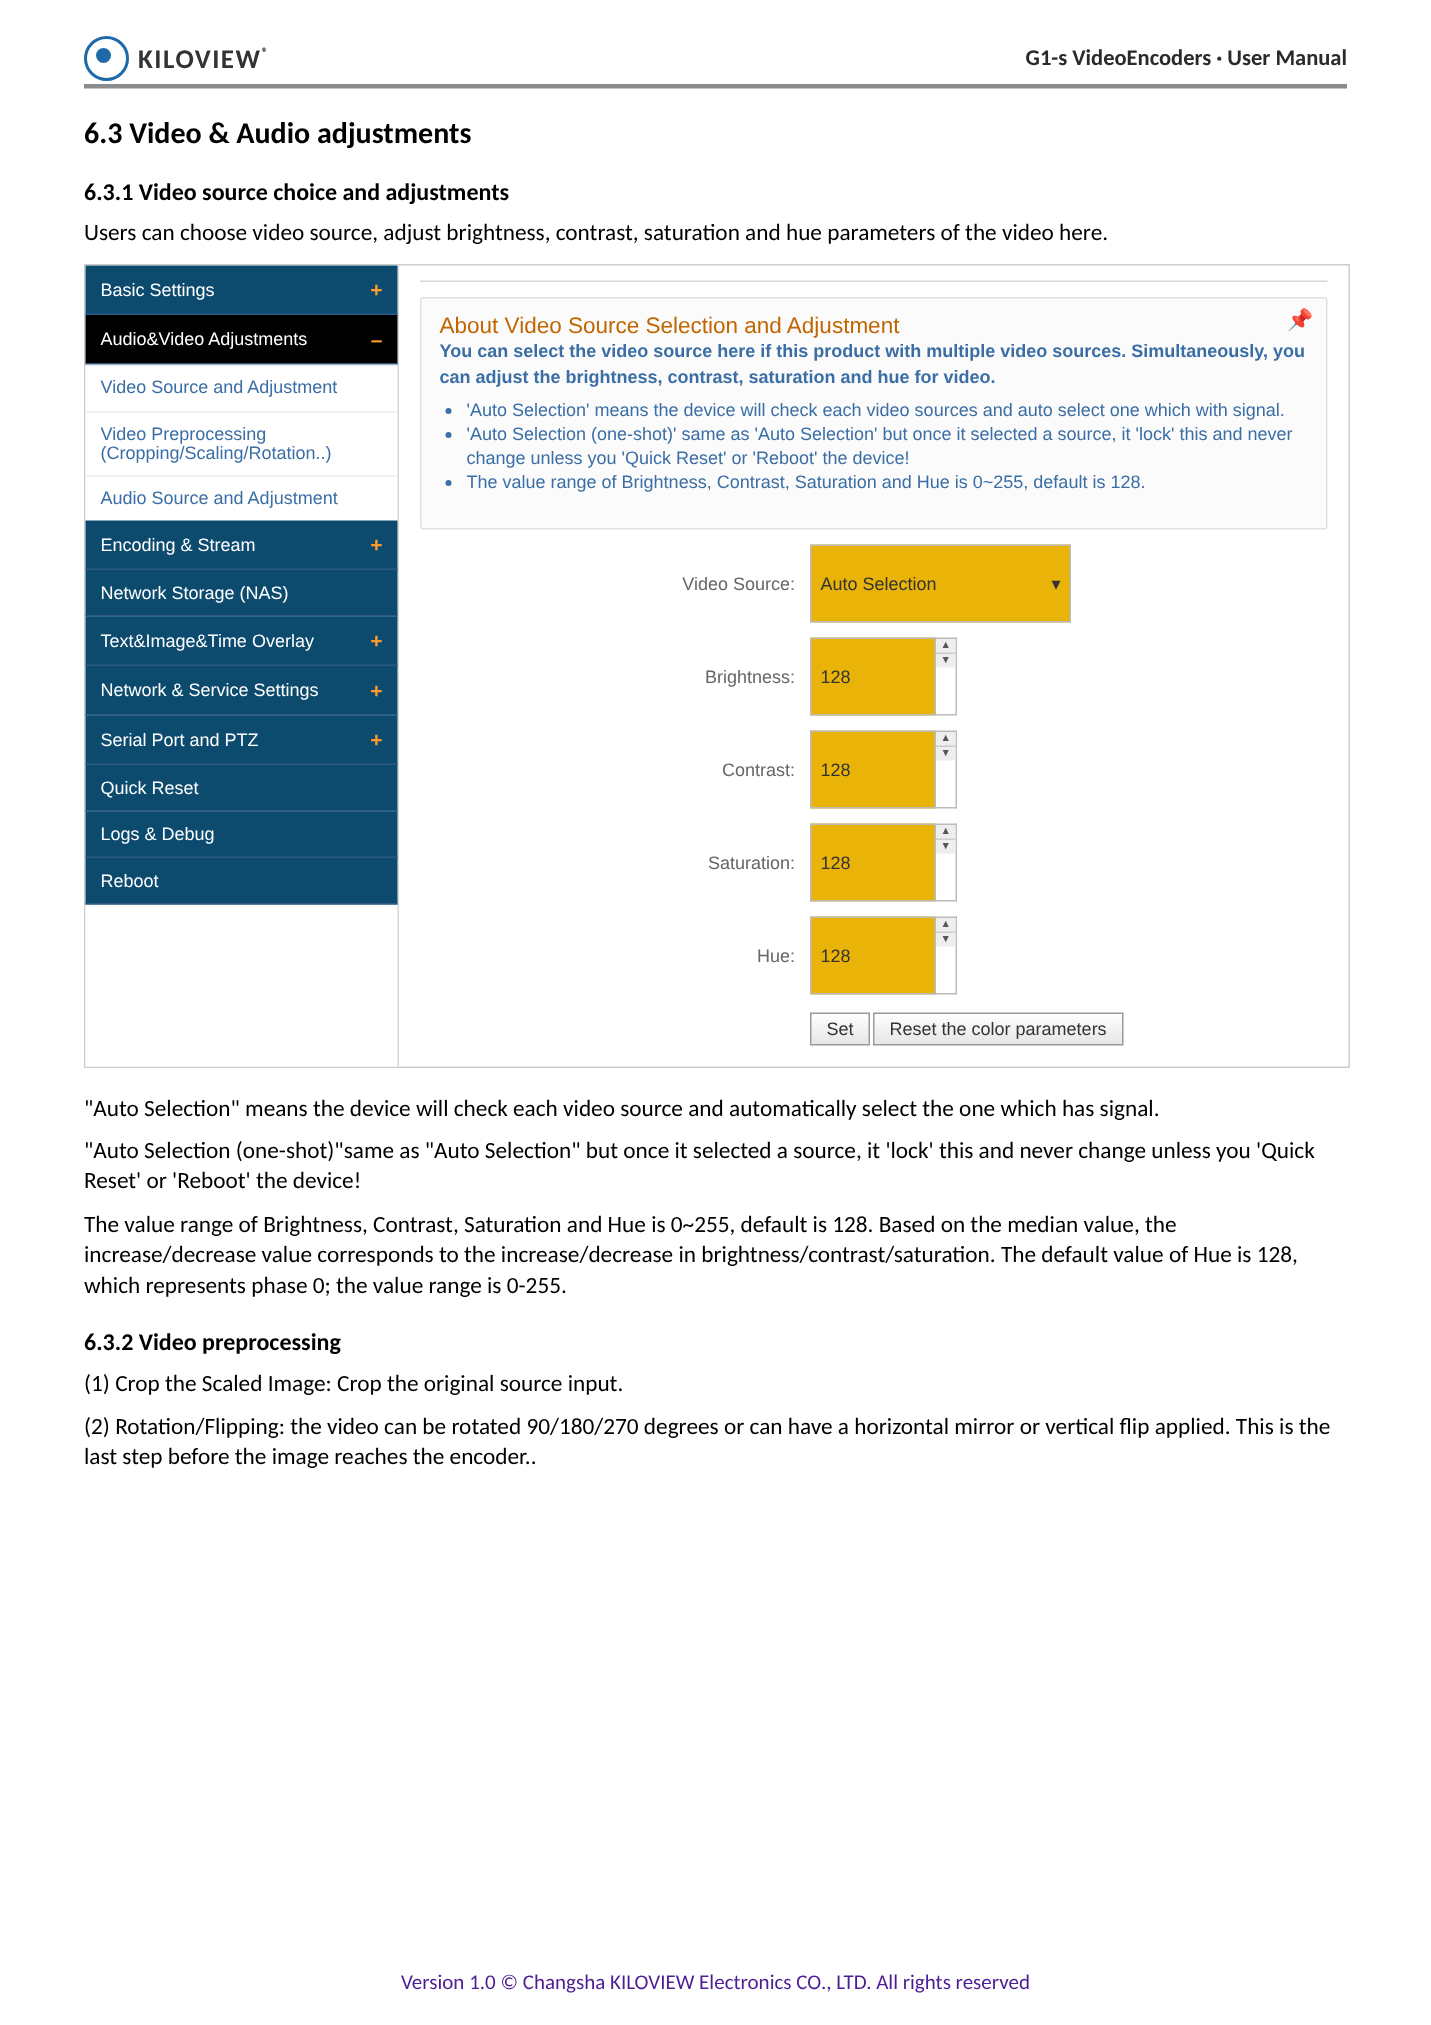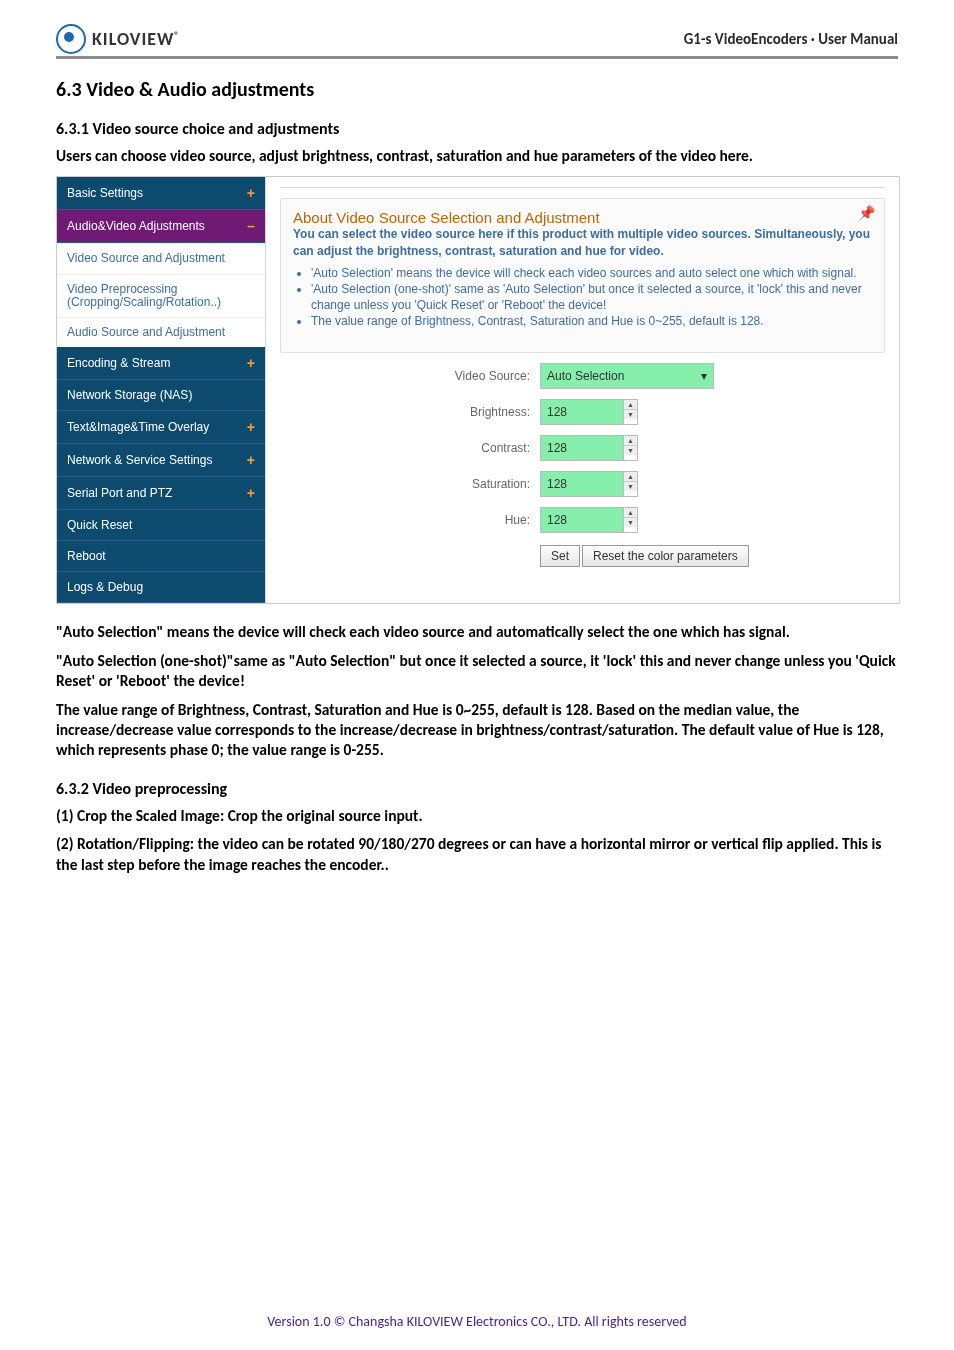--- a/index.html
+++ b/index.html
@@ -67,21 +67,20 @@
   }
   h3.subsect {
     font-size: 16px;
     font-weight: 700;
     margin: 18px 0 8px 0;
   }
   p.body {
     font-size: 15.5px;
     line-height: 1.32;
     margin: 8px 0;
-    font-weight: bold;
   }
   
   .ui-shot {
     border: 1px solid #ccc;
     display: flex;
     width: 100%;
     font-family: Arial, sans-serif;
     font-size: 12px;
     color: #333;
     margin: 10px 0 18px 0;
@@ -95,21 +94,21 @@
     background: #0c4a6e;
     color: #fff;
     padding: 8px 10px;
     font-size: 12px;
     display: flex;
     justify-content: space-between;
     align-items: center;
     border-bottom: 1px solid #2f5a88;
   }
   .side-group.gray {
-    background: #701a75;
+    background: #000000;
     justify-content: space-between;
   }
   .side-expand {
     color: #ff9a2e;
     font-weight: 700;
     font-size: 14px;
   }
   .side-link {
     color: #3b6ea5;
     padding: 8px 10px;
@@ -170,22 +169,22 @@
   .form-label {
     width: 250px;
     text-align: right;
     color: #666;
     padding-right: 10px;
     font-size: 12px;
   }
   .form-select, .form-spin {
     border: 1px solid #bbb;
     font-size: 12px;
-    padding: 5px 6px;
-    background: #86efac;
+    padding: 18px 6px;
+    background: #eab308;
     color: #333;
   }
   .form-select {
     width: 160px;
     display: flex;
     justify-content: space-between;
     align-items: center;
   }
   .spin-wrap {
     display: flex;
@@ -283,24 +282,24 @@
         <span class="side-expand">+</span>
       </div>
       <div class="side-group">
         <span>Serial Port and PTZ</span>
         <span class="side-expand">+</span>
       </div>
       <div class="side-group">
         <span>Quick Reset</span>
       </div>
       <div class="side-group">
+        <span>Logs &amp; Debug</span>
+      </div>
+      <div class="side-group">
         <span>Reboot</span>
-      </div>
-      <div class="side-group">
-        <span>Logs &amp; Debug</span>
       </div>
     </div>
 
     <div class="ui-main">
       <div class="panel-divider"></div>
 
       <div class="about-box">
         <span class="about-pin">📌</span>
         <div class="about-title">About Video Source Selection and Adjustment</div>
         <div class="about-sub">You can select the video source here if this product with multiple video sources. Simultaneously, you can adjust the brightness, contrast, saturation and hue for video.</div>

